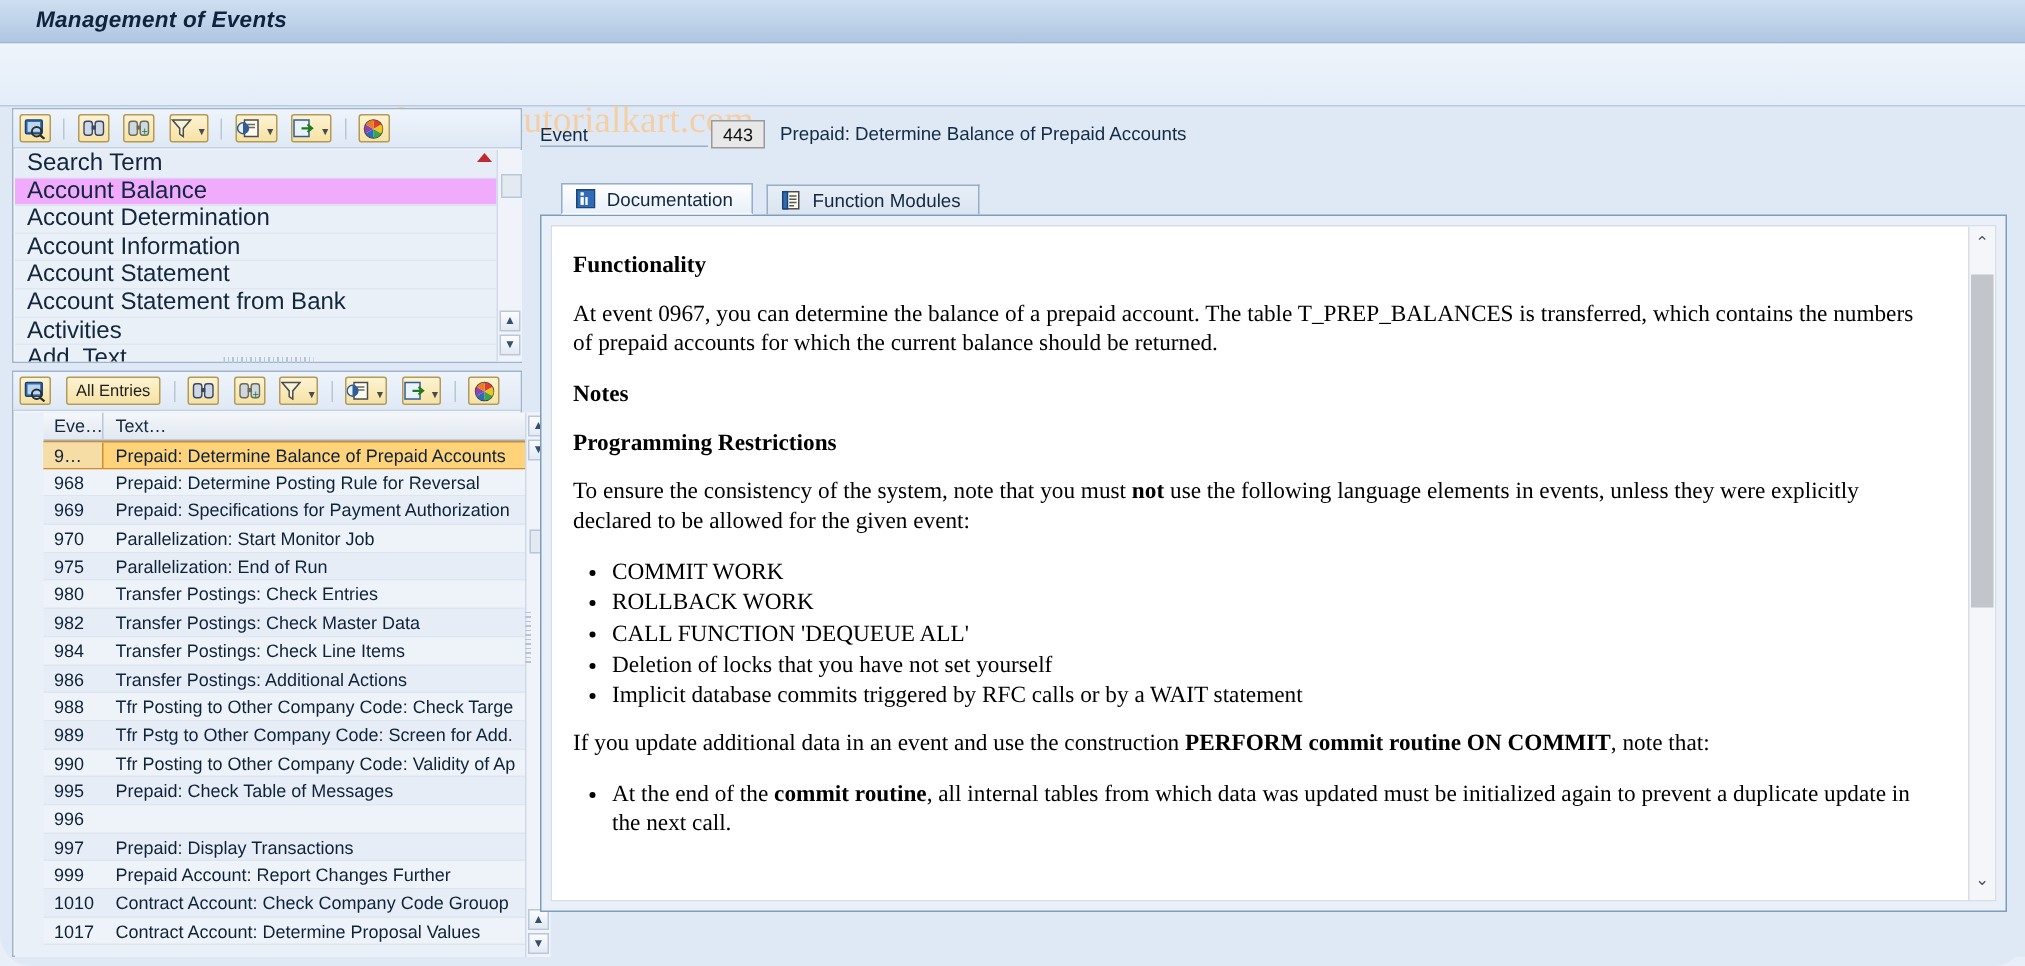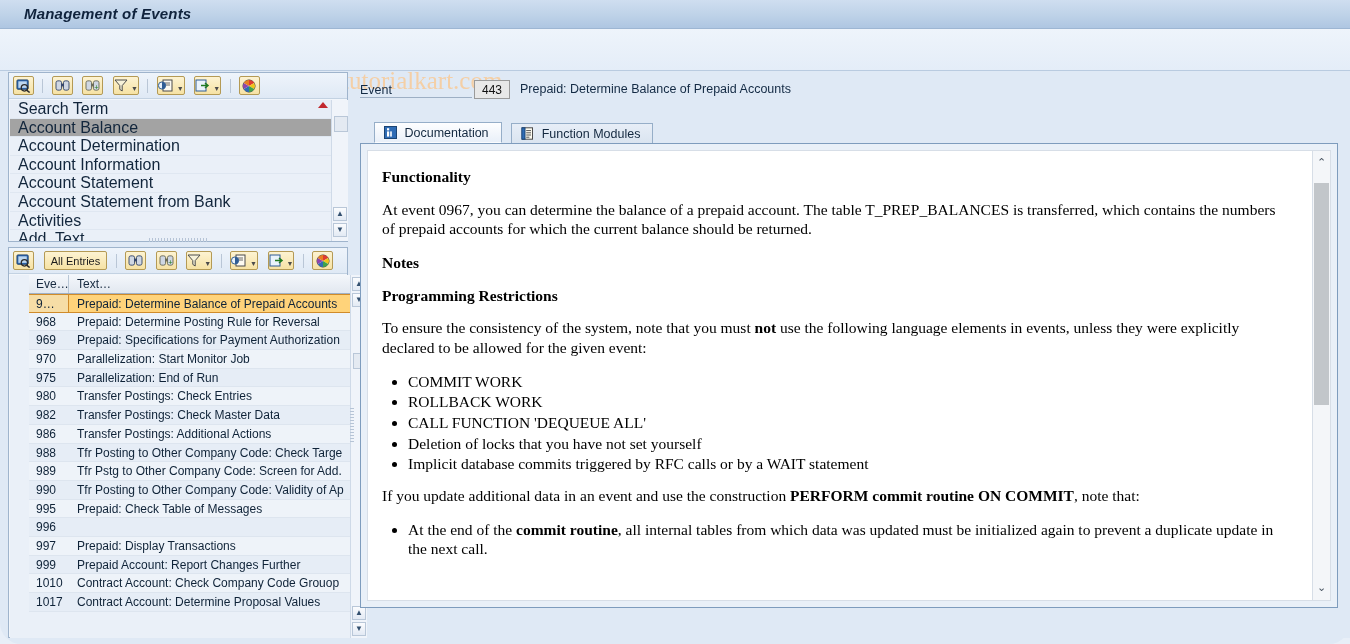--- a/index.html
+++ b/index.html
@@ -68,21 +68,21 @@
   .slist{
     position:absolute;left:1px;top:27px;width:338px;height:141px;
     background:#eaf0f8;overflow:hidden;
   }
   .srow{
     height:18.6px;line-height:18.6px;padding-left:8px;font-size:16px;
     color:#12263c;border-bottom:1px solid #dfe7f1;box-sizing:border-box;
     white-space:nowrap;overflow:hidden;
   }
   .srow.hdr{background:#e7edf6;color:#11243b;}
-  .srow.sel{background:#a3a3a3;}
+  .srow.sel{background:#f0abfc;}
   .slist .vsb{
     position:absolute;right:0;top:0;width:16px;height:141px;
     background:#f0f4fa;border-left:1px solid #cfdae8;
   }
   .slist .vsb .thumb{
     position:absolute;left:2px;top:16px;width:12px;height:14px;
     background:#e4eaf2;border:1px solid #b9c7d8;
   }
   .arrowbtn{
     position:absolute;left:1px;width:14px;height:14px;
@@ -418,20 +418,24 @@
             </div>
             <div class="erow">
               <div class="c1">980</div>
               <div class="c2">Transfer Postings: Check Entries</div>
             </div>
             <div class="erow">
               <div class="c1">982</div>
               <div class="c2">Transfer Postings: Check Master Data</div>
             </div>
             <div class="erow">
+              <div class="c1">984</div>
+              <div class="c2">Transfer Postings: Check Line Items</div>
+            </div>
+            <div class="erow">
               <div class="c1">986</div>
               <div class="c2">Transfer Postings: Additional Actions</div>
             </div>
             <div class="erow">
               <div class="c1">988</div>
               <div class="c2">Tfr Posting to Other Company Code: Check Targe</div>
             </div>
             <div class="erow">
               <div class="c1">989</div>
               <div class="c2">Tfr Pstg to Other Company Code: Screen for Add.</div>

